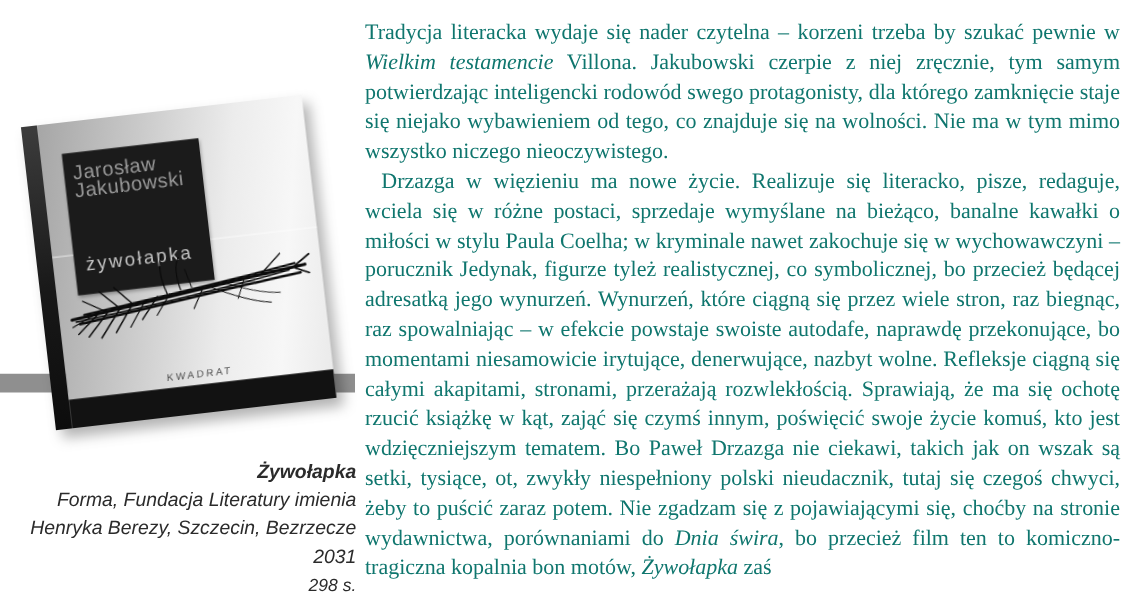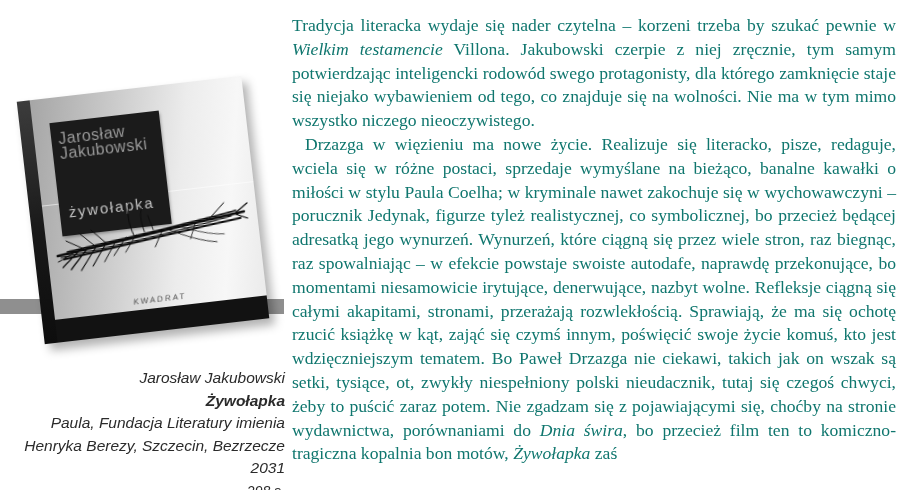--- a/index.html
+++ b/index.html
@@ -177,23 +177,22 @@
           <path d="M146 30 L 140 44" stroke-width="0.8"></path>
         </g>
       </svg>
 
       <div class="series-logo">KWADRAT</div>
       <div class="bottom-bar"></div>
     </div>
   </div>
 
   <div class="citation">
-    <div>Jarosław Jakubowski</div>
     <div class="book-title">Żywołapka</div>
-    <div>Paula, Fundacja Literatury imienia</div>
+    <div>Forma, Fundacja Literatury imienia</div>
     <div>Henryka Berezy, Szczecin, Bezrzecze 2031</div>
     <div class="pages">298 s.</div>
   </div>
 
   <div class="review">
     <p><span>Tradycja literacka wydaje się nader czytelna – korzeni trzeba by szukać pewnie w </span><span class="it">Wielkim testamencie</span><span> Villona. Jakubowski czerpie z niej zręcznie, tym samym potwierdzając inteligencki rodowód swego protagonisty, dla którego zamknięcie staje się niejako wybawieniem od tego, co znajduje się na wolności. Nie ma w tym mimo wszystko niczego nieoczywistego.</span></p>
     <p class="indented"><span>Drzazga w więzieniu ma nowe życie. Realizuje się literacko, pisze, redaguje, wciela się w różne postaci, sprzedaje wymyślane na bieżąco, banalne kawałki o miłości w stylu Paula Coelha; w kryminale nawet zakochuje się w wychowawczyni – porucznik Jedynak, figurze tyleż realistycznej, co symbolicznej, bo przecież będącej adresatką jego wynurzeń. Wynurzeń, które ciągną się przez wiele stron, raz biegnąc, raz spowalniając – w efekcie powstaje swoiste autodafe, naprawdę przekonujące, bo momentami niesamowicie irytujące, denerwujące, nazbyt wolne. Refleksje ciągną się całymi akapitami, stronami, przerażają rozwlekłością. Sprawiają, że ma się ochotę rzucić książkę w kąt, zająć się czymś innym, poświęcić swoje życie komuś, kto jest wdzięczniejszym tematem. Bo Paweł Drzazga nie ciekawi, takich jak on wszak są setki, tysiące, ot, zwykły niespełniony polski nieudacznik, tutaj się czegoś chwyci, żeby to puścić zaraz potem. Nie zgadzam się z pojawiającymi się, choćby na stronie wydawnictwa, porównaniami do </span><span class="it">Dnia świra</span><span>, bo przecież film ten to komiczno-tragiczna kopalnia bon motów, </span><span class="it">Żywołapka</span><span> zaś</span></p>
   </div>
 
 </div>

